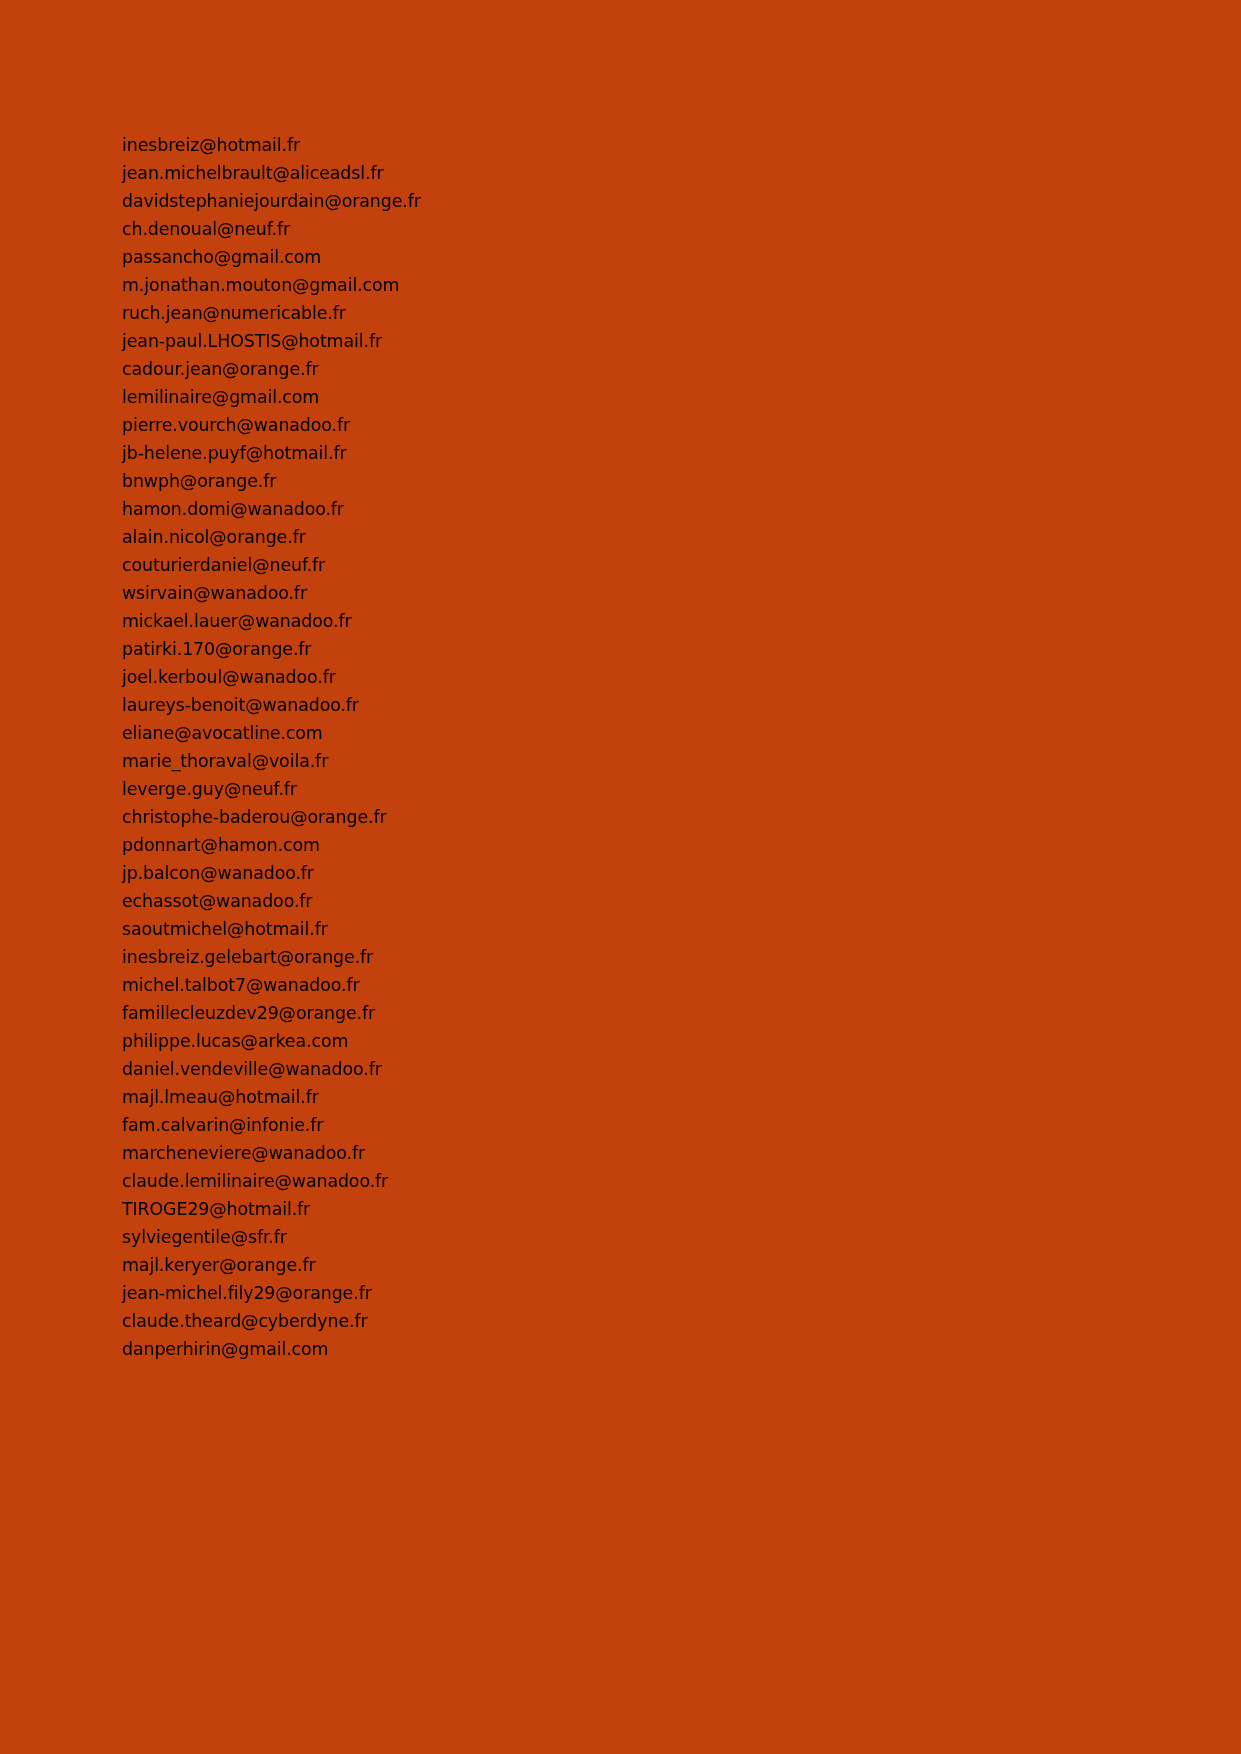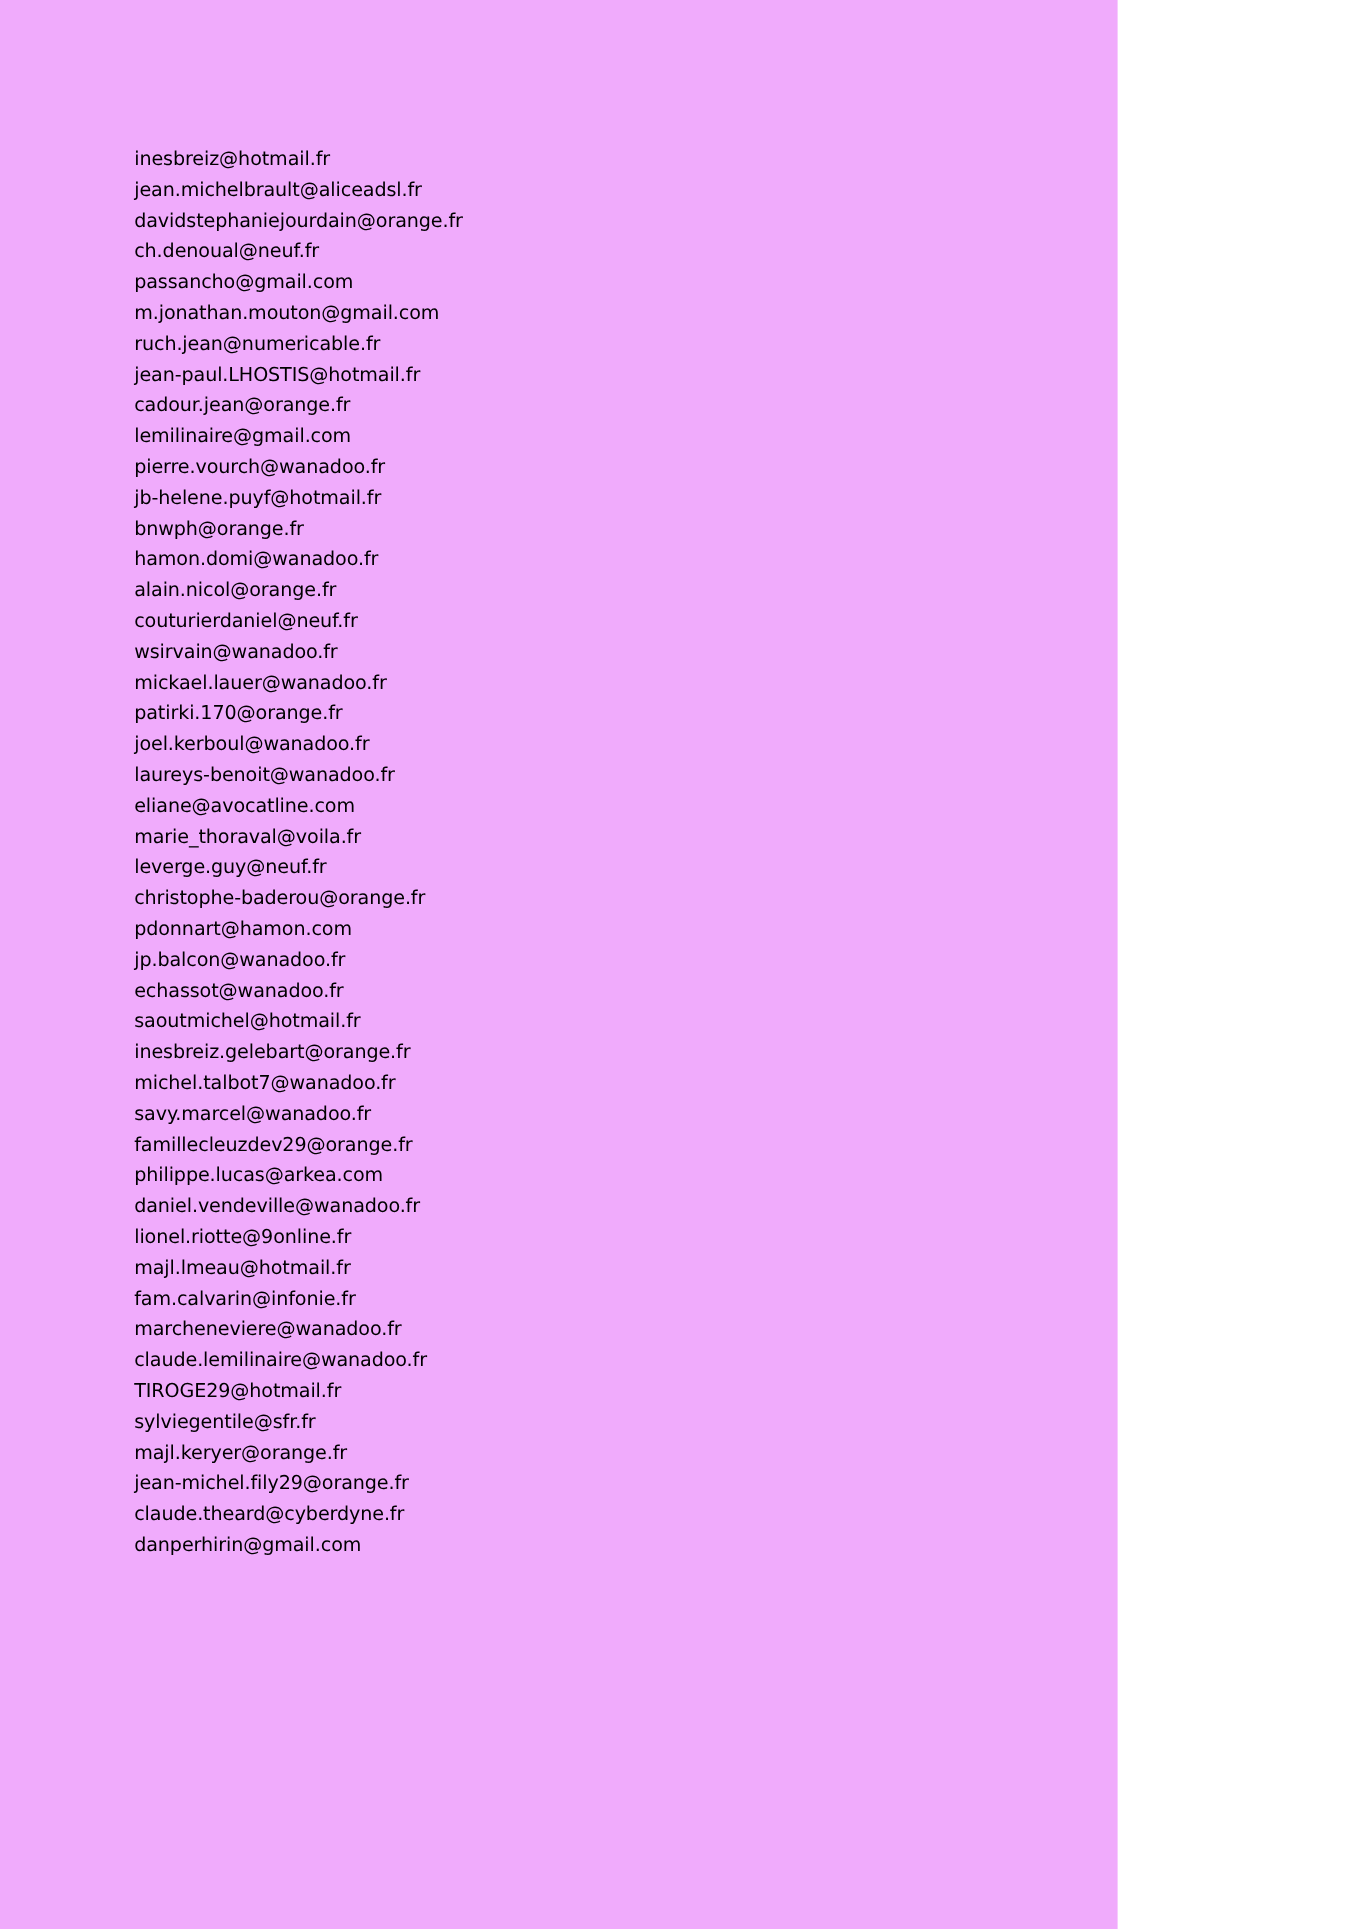--- a/index.html
+++ b/index.html
@@ -2,23 +2,23 @@
 <html><head>
 <meta charset="utf-8">
 <style>
   html, body {
     margin: 0;
     padding: 0;
     background: #ffffff;
   }
   .page {
     position: relative;
-    width: 1016px;
+    width: 1241px;
     height: 1754px;
-    background: #f0abfc;
+    background: #c2410c;
     overflow: hidden;
     box-sizing: border-box;
   }
   .text-block {
     position: absolute;
     left: 122px;
     top: 131px;
     width: 1000px;
   }
   .line {
@@ -59,25 +59,23 @@
       <div class="line">eliane@avocatline.com</div>
       <div class="line">marie_thoraval@voila.fr</div>
       <div class="line">leverge.guy@neuf.fr</div>
       <div class="line">christophe-baderou@orange.fr</div>
       <div class="line">pdonnart@hamon.com</div>
       <div class="line">jp.balcon@wanadoo.fr</div>
       <div class="line">echassot@wanadoo.fr</div>
       <div class="line">saoutmichel@hotmail.fr</div>
       <div class="line">inesbreiz.gelebart@orange.fr</div>
       <div class="line">michel.talbot7@wanadoo.fr</div>
-      <div class="line">savy.marcel@wanadoo.fr</div>
       <div class="line">famillecleuzdev29@orange.fr</div>
       <div class="line">philippe.lucas@arkea.com</div>
       <div class="line">daniel.vendeville@wanadoo.fr</div>
-      <div class="line">lionel.riotte@9online.fr</div>
       <div class="line">majl.lmeau@hotmail.fr</div>
       <div class="line">fam.calvarin@infonie.fr</div>
       <div class="line">marcheneviere@wanadoo.fr</div>
       <div class="line">claude.lemilinaire@wanadoo.fr</div>
       <div class="line">TIROGE29@hotmail.fr</div>
       <div class="line">sylviegentile@sfr.fr</div>
       <div class="line">majl.keryer@orange.fr</div>
       <div class="line">jean-michel.fily29@orange.fr</div>
       <div class="line">claude.theard@cyberdyne.fr</div>
       <div class="line">danperhirin@gmail.com</div>

